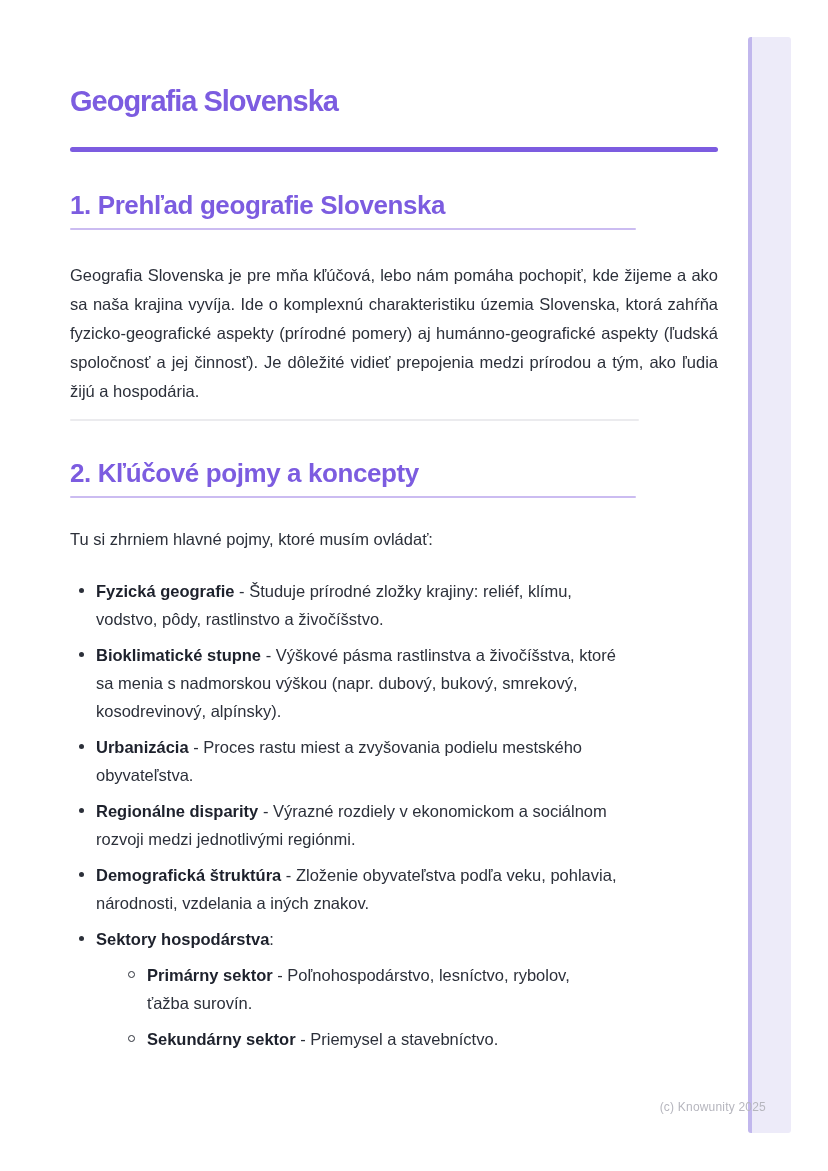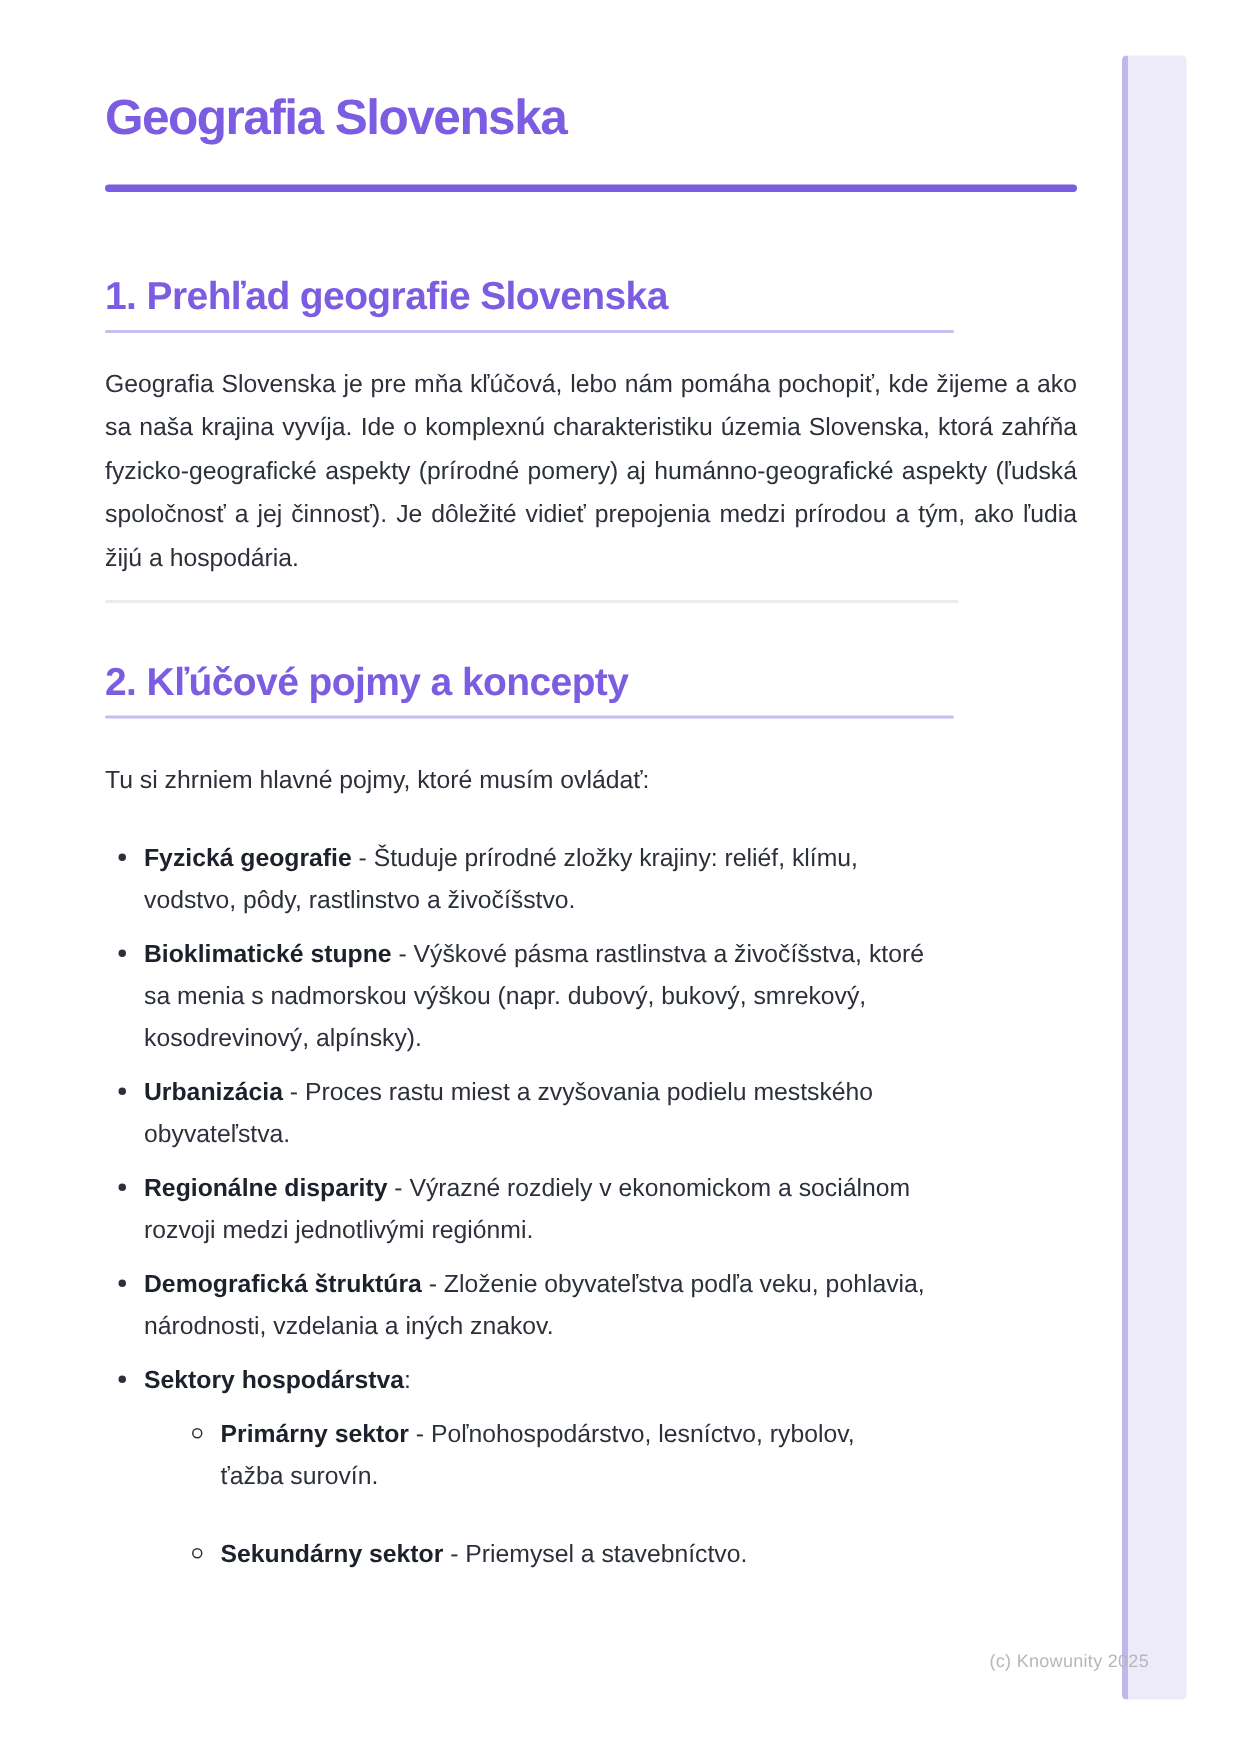--- a/index.html
+++ b/index.html
@@ -16,42 +16,42 @@
     position: absolute; left: 748px; top: 37px;
     width: 43px; height: 1096px;
     background: #edebf9;
     border-left: 4px solid #c1b7ed;
     border-radius: 3px;
   }
 
   .content { position: absolute; left: 70px; top: 0; width: 648px; }
 
   .doc-title {
-    padding-top: 54px;
-    font-size: 33px; line-height: 47px; font-weight: 800;
+    padding-top: 78px;
+    font-size: 29px; line-height: 47px; font-weight: 800;
     letter-spacing: -1px; color: #7c5ce0;
   }
   .title-rule {
     margin-top: 22px; height: 5px; width: 648px;
     background: #7c5ce0; border-radius: 3px;
   }
 
   .section-heading {
     font-size: 26px; line-height: 31px; font-weight: 800;
     letter-spacing: -0.4px; color: #7c5ce0;
   }
-  .section-heading.first { margin-top: 54px; }
+  .section-heading.first { margin-top: 38px; }
   .section-heading.second { margin-top: 37px; }
   .heading-underline {
     margin-top: 7px; height: 2px; width: 566px;
     background: #cbbcf1; border-radius: 1px;
   }
 
   .body-paragraph {
-    margin-top: 20px;
+    margin-top: 31px;
     font-size: 16.5px; line-height: 29px;
     color: #2c303a; text-align: justify;
   }
 
   .section-divider {
     margin-top: 13px; height: 2px; width: 569px;
     background: #ebebee; border-radius: 1px;
   }
 
   .list-intro {
@@ -66,21 +66,21 @@
     font-size: 16.5px; line-height: 28px; color: #2c303a;
   }
   ul.concepts > li::before {
     content: ""; position: absolute; left: 9px; top: 11px;
     width: 5px; height: 5px; border-radius: 50%; background: #2c303a;
   }
   ul.concepts strong { font-weight: 700; color: #1d212c; }
 
   ul.sub-concepts { list-style: none; margin-top: 8px; margin-left: 25px; }
   ul.sub-concepts > li {
-    position: relative; padding-left: 26px; margin-bottom: 24px;
+    position: relative; padding-left: 26px; margin-bottom: 8px;
     max-width: 478px;
     font-size: 16.5px; line-height: 28px; color: #2c303a;
   }
   ul.sub-concepts > li:last-child { margin-bottom: 0; }
   ul.sub-concepts > li::before {
     content: ""; position: absolute; left: 7px; top: 10px;
     width: 5px; height: 5px; border-radius: 50%;
     background: transparent; border: 1.5px solid #2c303a;
   }
 

